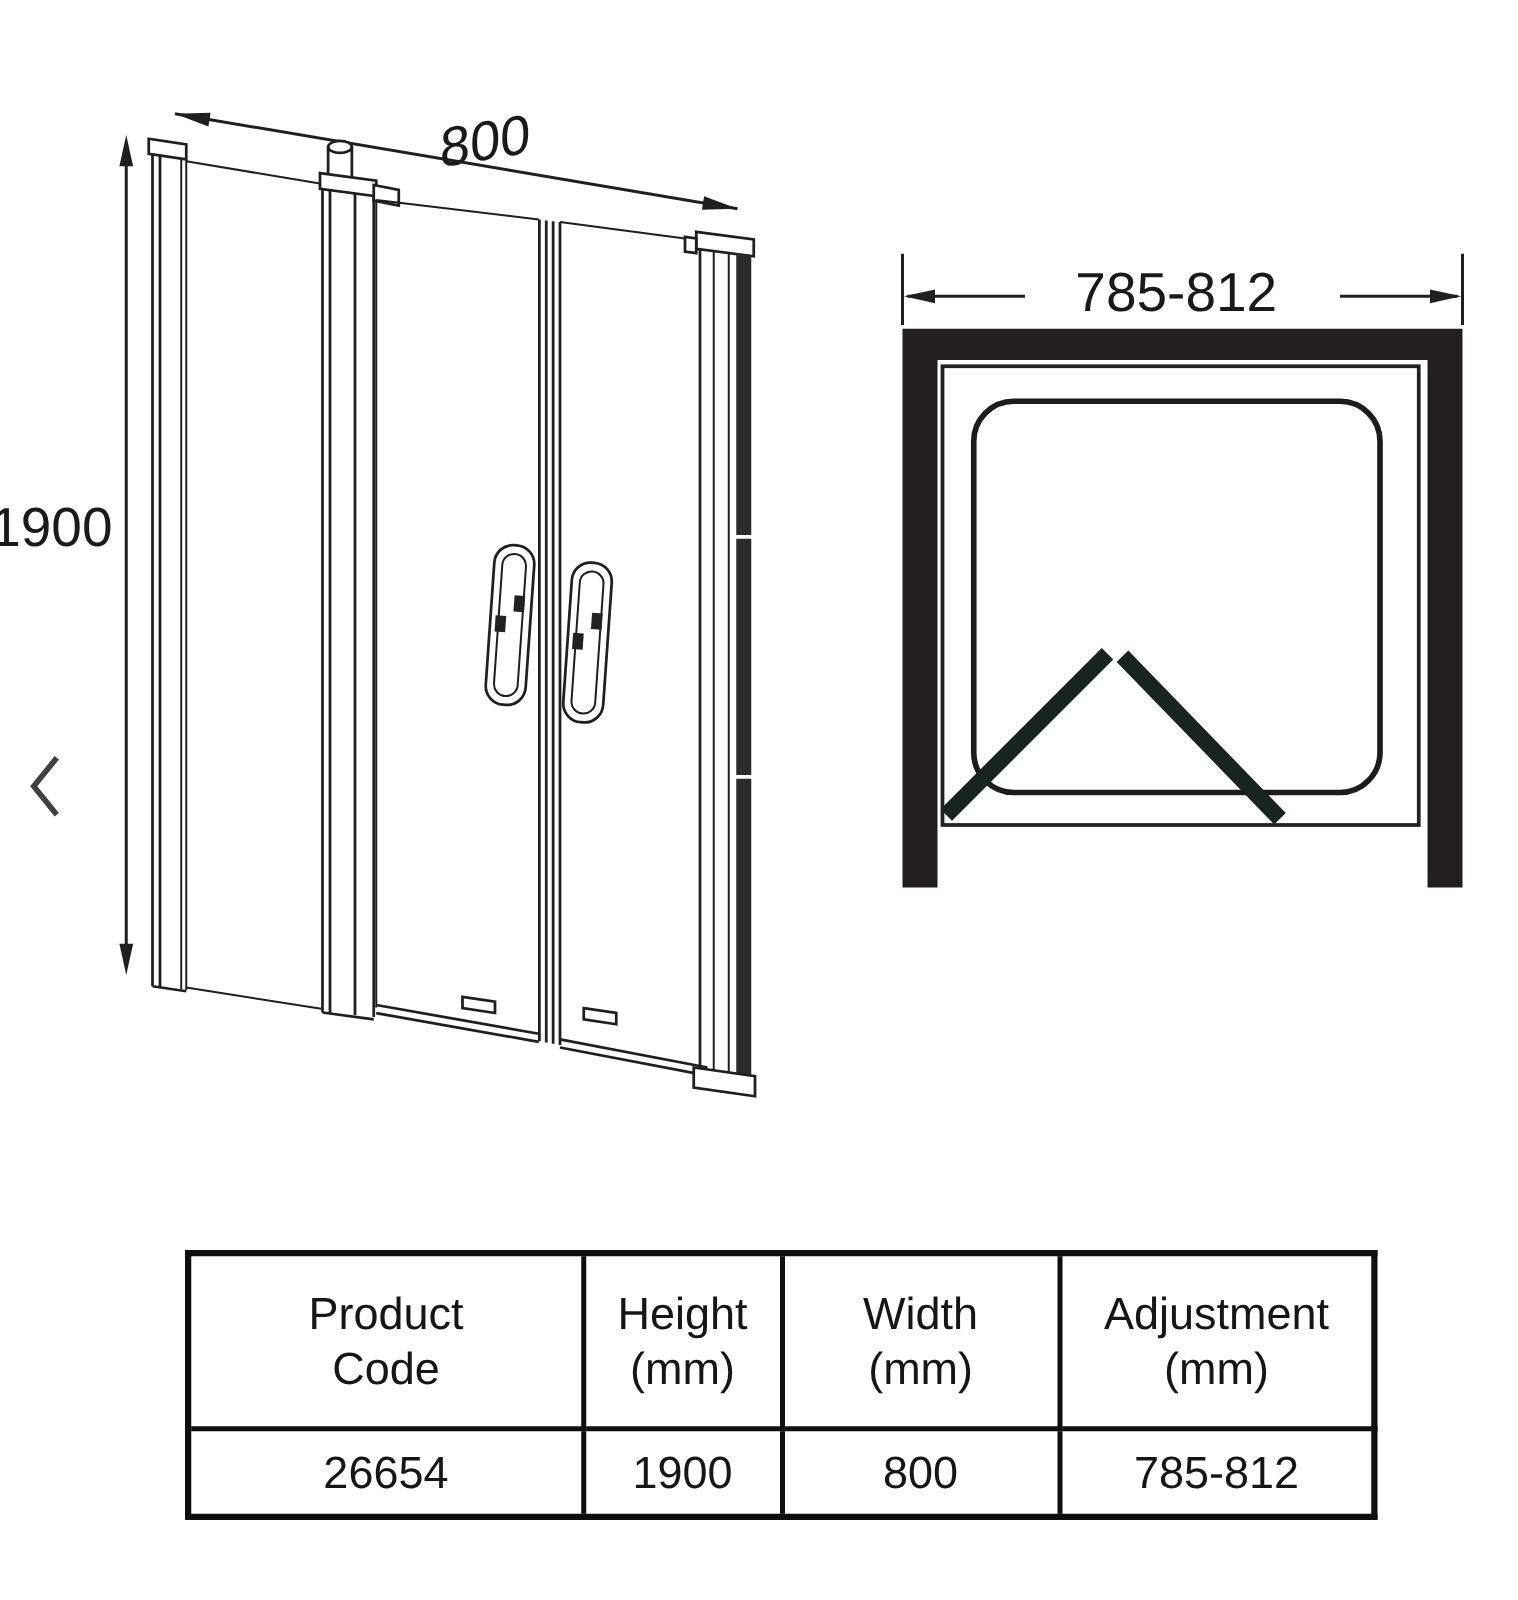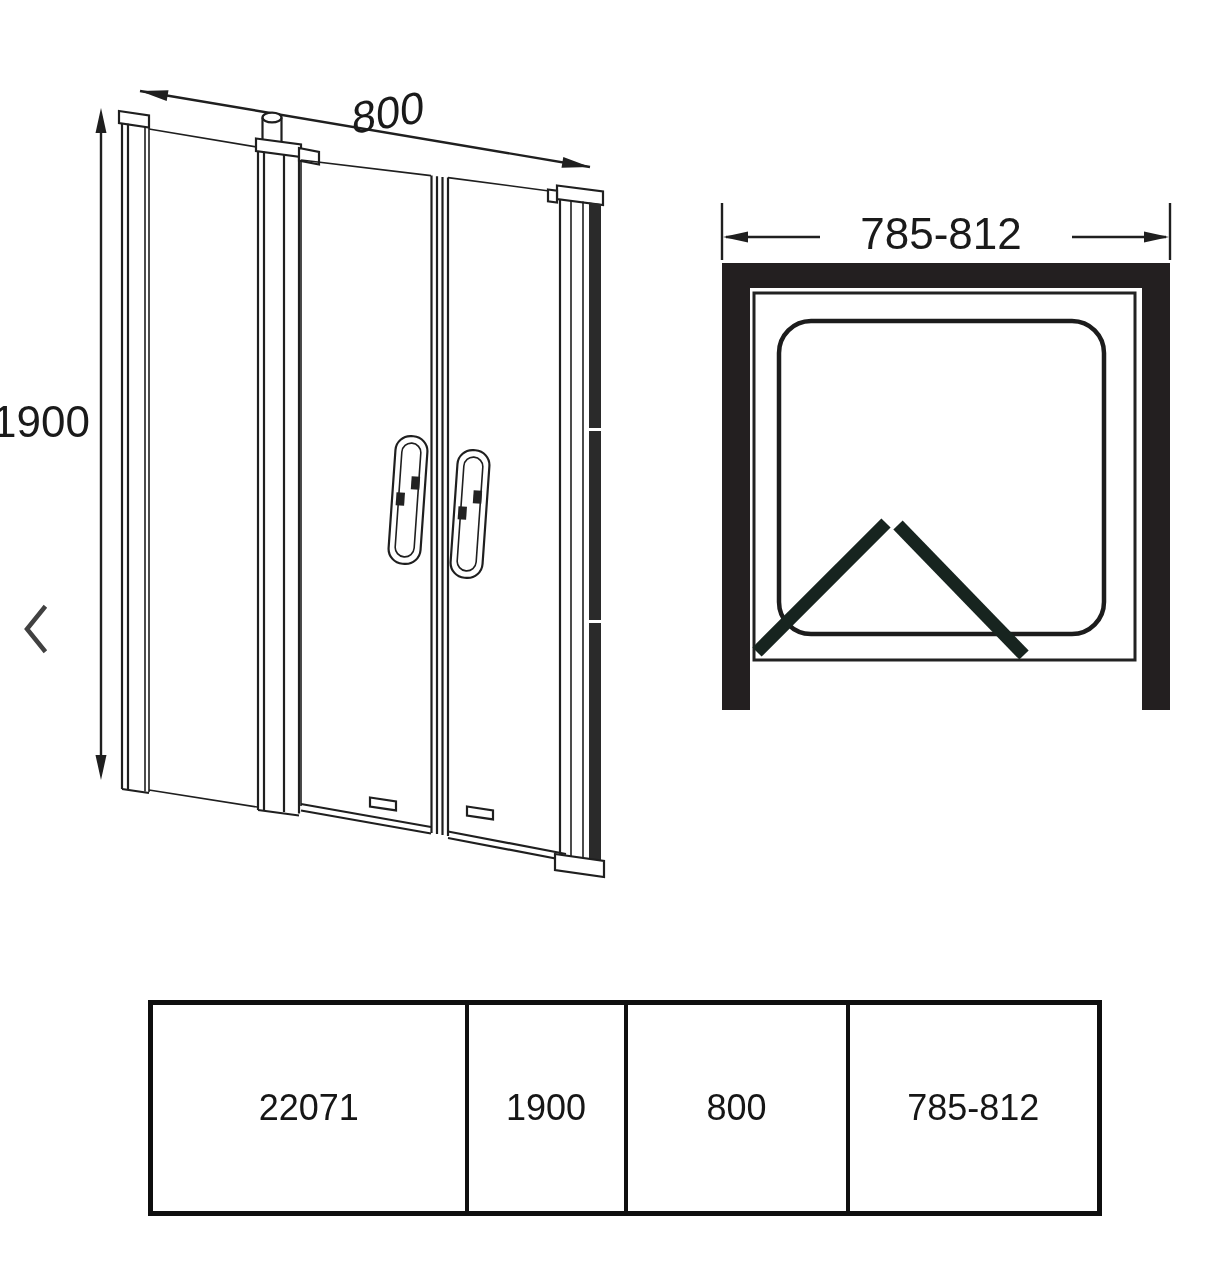--- a/index.html
+++ b/index.html
@@ -178,22 +178,40 @@
 
   <div id="spec-table-wrap">
     <table class="spec">
       <colgroup>
         <col style="width:316px">
           <col style="width:159px">
           <col style="width:222px">
           <col style="width:252px">
       </colgroup>
       <tbody>
+          <tr class="hdr">
+        <td>
+          <span class="hline">Product</span>
+          <span class="hline">Code</span>
+        </td>
+        <td>
+          <span class="hline">Height</span>
+          <span class="hline">(mm)</span>
+        </td>
+        <td>
+          <span class="hline">Width</span>
+          <span class="hline">(mm)</span>
+        </td>
+        <td>
+          <span class="hline">Adjustment</span>
+          <span class="hline">(mm)</span>
+        </td>
+      </tr>
       <tr>
-        <td>22071</td>
+        <td>26654</td>
         <td>1900</td>
         <td>800</td>
         <td>785-812</td>
       </tr>
     </tbody>
       </table>
   </div>
 
 </div>
 

